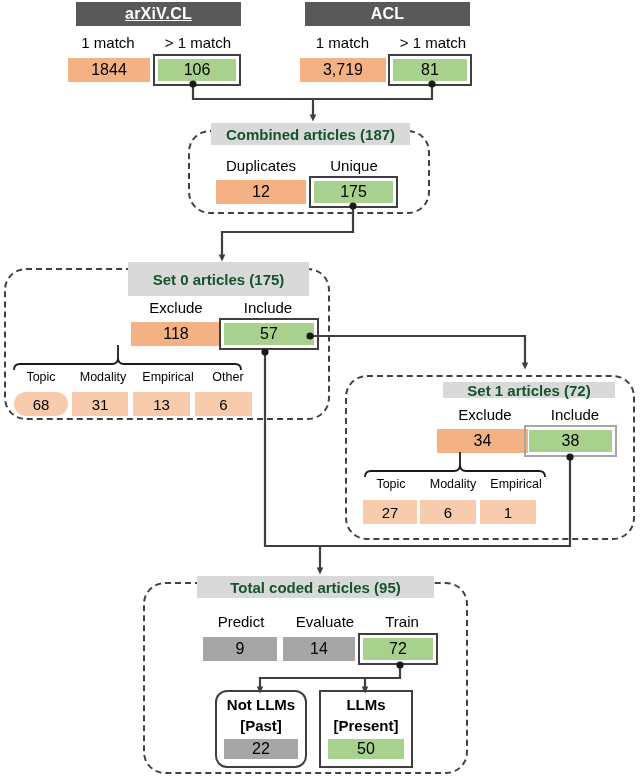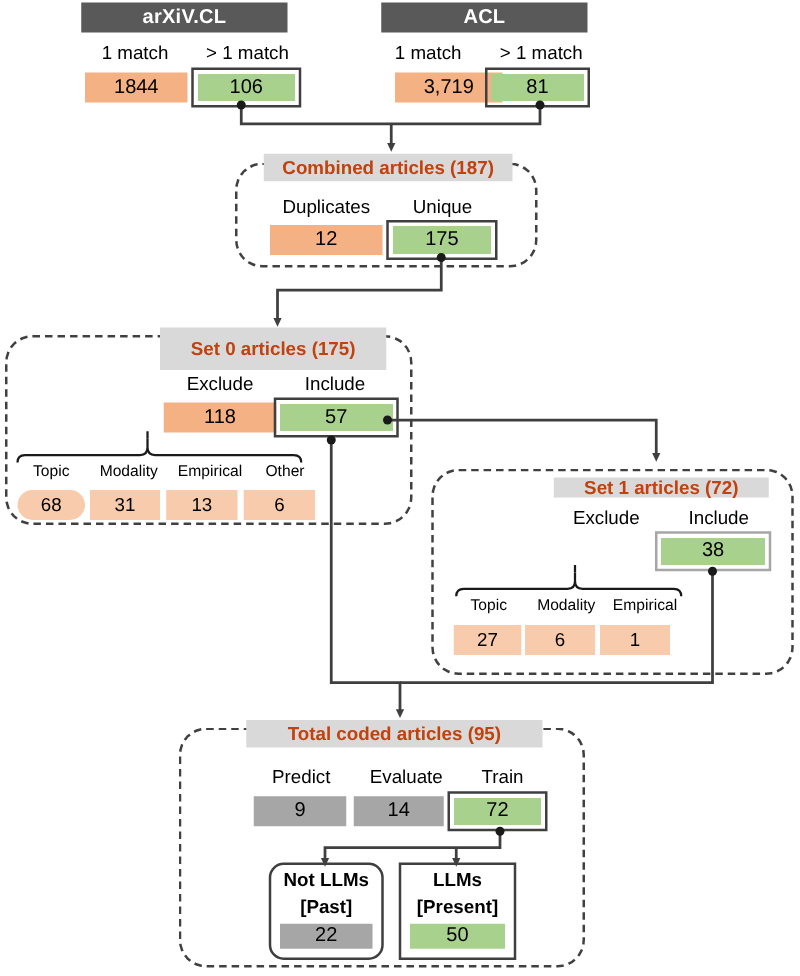--- a/index.html
+++ b/index.html
@@ -11,21 +11,21 @@
   .stage{position:absolute;left:0;top:0;width:640px;height:781px;}
 
   
   .src-header{
     position:absolute;background:#595959;color:#fff;
     font-weight:bold;font-size:16px;text-align:center;
     display:flex;align-items:center;justify-content:center;
     letter-spacing:.2px;
   }
   .group-title{
-    position:absolute;background:#d9d9d9;color:#c2410c;
+    position:absolute;background:#d9d9d9;color:#14532d;
     font-weight:bold;font-size:15px;text-align:center;
     display:flex;align-items:center;justify-content:center;
     z-index:6;
   }
   .caption{
     position:absolute;font-size:15px;text-align:center;
     display:flex;align-items:center;justify-content:center;
     white-space:nowrap;
   }
   .caption.small{font-size:12.5px;}
@@ -105,34 +105,34 @@
     <path class="br" d="M118,351 L118,358 Q118,364 112,364 L20,364 Q14,364 14,370
                         M118,358 Q118,364 124,364 L235,364 Q241,364 241,370"></path>
 
     <path class="br" d="M118,345 L118,351"></path>
 
     <path class="br" d="M460,458 L460,465 Q460,471 454,471 L371,471 Q365,471 365,477
                         M460,465 Q460,471 466,471 L539,471 Q545,471 545,477"></path>
     <path class="br" d="M460,452 L460,458"></path>
   </svg>
 
-  <div class="src-header" style="left:65px;top:2px;width:165px;height:24px;">arXiV.CL</div>
+  <div class="src-header" style="left:76px;top:2px;width:165px;height:24px;text-decoration:underline;">arXiV.CL</div>
 
   <div class="caption" style="left:68px;top:32px;width:80px;height:20px;">1 match</div>
   <div class="caption" style="left:153px;top:32px;width:90px;height:20px;">&gt; 1 match</div>
 
   <div class="valbox orange" style="left:68px;top:58px;width:82px;height:24px;">1844</div>
   <div class="valbox green framed" style="left:153px;top:54px;width:88px;height:32px;">106</div>
 
   <div class="src-header" style="left:305px;top:2px;width:165px;height:24px;">ACL</div>
 
   <div class="caption" style="left:300px;top:32px;width:85px;height:20px;">1 match</div>
   <div class="caption" style="left:388px;top:32px;width:90px;height:20px;">&gt; 1 match</div>
 
-  <div class="valbox orange" style="left:316px;top:58px;width:86px;height:24px;">3,719</div>
+  <div class="valbox orange" style="left:300px;top:58px;width:86px;height:24px;">3,719</div>
   <div class="valbox green framed" style="left:388px;top:54px;width:84px;height:32px;">81</div>
 
   <div class="dashgroup" style="left:188px;top:130px;width:242px;height:84px;"></div>
   <div class="group-title" style="left:211px;top:123px;width:199px;height:22px;">Combined articles (187)</div>
 
   <div class="caption" style="left:213px;top:155px;width:96px;height:20px;">Duplicates</div>
   <div class="caption" style="left:316px;top:155px;width:76px;height:20px;">Unique</div>
 
   <div class="valbox orange" style="left:216px;top:180px;width:90px;height:24px;">12</div>
   <div class="valbox green framed" style="left:309px;top:176px;width:89px;height:32px;">175</div>
@@ -155,20 +155,21 @@
   <div class="valbox orange-lite small" style="left:72px;top:392px;width:56px;height:24px;">31</div>
   <div class="valbox orange-lite small" style="left:133px;top:392px;width:57px;height:24px;">13</div>
   <div class="valbox orange-lite small" style="left:195px;top:392px;width:57px;height:24px;">6</div>
 
   <div class="dashgroup" style="left:345px;top:375px;width:290px;height:165px;"></div>
   <div class="group-title" style="left:443px;top:382px;width:172px;height:16px;">Set 1 articles (72)</div>
 
   <div class="caption" style="left:440px;top:404px;width:90px;height:20px;">Exclude</div>
   <div class="caption" style="left:535px;top:404px;width:80px;height:20px;">Include</div>
 
+  <div class="valbox orange" style="left:437px;top:429px;width:91px;height:24px;">34</div>
   <div class="valbox green framed soft" style="left:524px;top:425px;width:93px;height:32px;">38</div>
 
   <div class="caption small" style="left:364px;top:475px;width:54px;height:18px;">Topic</div>
   <div class="caption small" style="left:420px;top:475px;width:66px;height:18px;">Modality</div>
   <div class="caption small" style="left:483px;top:475px;width:66px;height:18px;">Empirical</div>
 
   <div class="valbox orange-lite small" style="left:363px;top:500px;width:54px;height:24px;">27</div>
   <div class="valbox orange-lite small" style="left:420px;top:500px;width:56px;height:24px;">6</div>
   <div class="valbox orange-lite small" style="left:480px;top:500px;width:56px;height:24px;">1</div>
 

